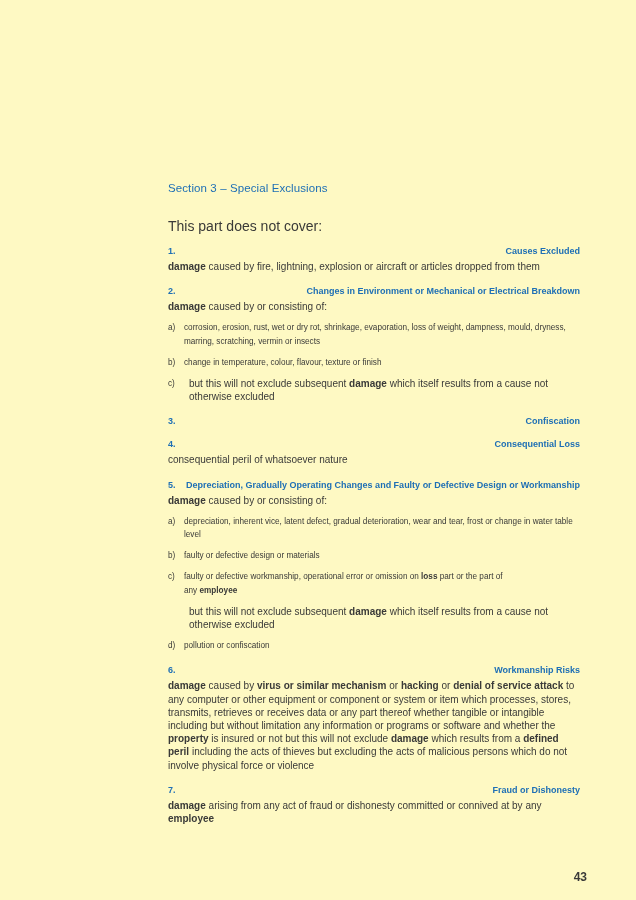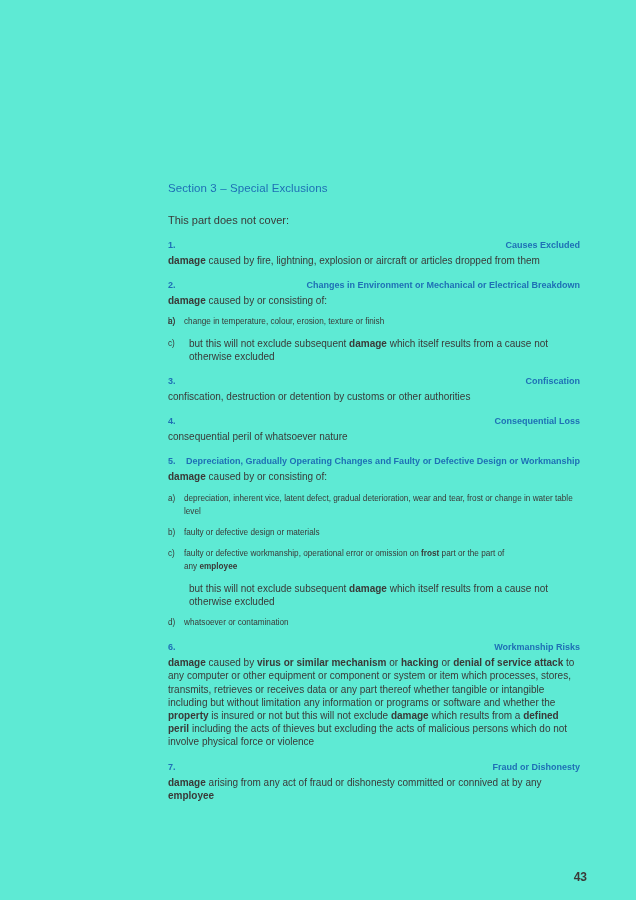--- a/index.html
+++ b/index.html
@@ -4,32 +4,32 @@
 <style>
   * { margin:0; padding:0; box-sizing:border-box; }
   html, body { background:#ffffff; }
   body {
     width:636px; height:900px;
     font-family:"Liberation Sans", sans-serif;
     position:relative; overflow:hidden;
   }
   .page {
     position:absolute; left:0; top:0; width:636px; height:900px;
-    background:#5eead4;
+    background:#fef9c3;
   }
   .content {
     position:absolute; left:168px; top:181px; width:412px;
     color:#3a3a38;
   }
   .doc-title {
     font-size:11.5px; font-weight:400; color:#1e6fb5;
     line-height:14px; letter-spacing:0.1px;
   }
   .intro {
-    margin-top:19px; font-size:11px; line-height:13px; color:#3a3a38;
+    margin-top:25px; font-size:14px; line-height:13px; color:#3a3a38;
   }
   .sec { margin-top:13px; }
   .sec-h {
     display:flex; font-size:9px; font-weight:700; color:#1e6fb5;
     line-height:10px;
   }
   .sec-num { flex:0 0 15px; }
   .sec-lbl { flex:1 1 auto;text-align:right; }
   .para {
     margin-top:4px; font-size:10px; line-height:13.2px; color:#3a3a38;
@@ -60,50 +60,49 @@
             <span class="sec-lbl">Causes Excluded</span>
           </h3>
           <p class="para"><span class="run bold">damage</span><span class="run"> caused by fire, lightning, explosion or aircraft or articles dropped from them</span></p>
         </section>
         <section class="sec">
           <h3 class="sec-h">
             <span class="sec-num">2.</span>
             <span class="sec-lbl">Changes in Environment or Mechanical or Electrical Breakdown</span>
           </h3>
           <p class="para"><span class="run bold">damage</span><span class="run"> caused by or consisting of:</span></p>
-          <div class="li"><span class="li-marker">a)</span></div>
-          <div class="li"><span class="li-marker">b)</span><span class="li-text"><span class="run">change in temperature, colour, erosion, texture or finish</span></span></div>
+          <div class="li"><span class="li-marker">a)</span><span class="li-text"><span class="run">corrosion, erosion, rust, wet or dry rot, shrinkage, evaporation, loss of weight, dampness, mould, dryness, marring, scratching, vermin or insects</span></span></div>
+          <div class="li"><span class="li-marker">b)</span><span class="li-text"><span class="run">change in temperature, colour, flavour, texture or finish</span></span></div>
           <div class="li"><span class="li-marker">c)</span></div>
           <p class="para after"><span class="run">but this will not exclude subsequent </span><span class="run bold">damage</span><span class="run"> which itself results from a cause not otherwise excluded</span></p>
         </section>
         <section class="sec">
           <h3 class="sec-h">
             <span class="sec-num">3.</span>
             <span class="sec-lbl">Confiscation</span>
           </h3>
-          <p class="para"><span class="run">confiscation, destruction or detention by customs or other authorities</span></p>
         </section>
         <section class="sec">
           <h3 class="sec-h">
             <span class="sec-num">4.</span>
             <span class="sec-lbl">Consequential Loss</span>
           </h3>
           <p class="para"><span class="run">consequential peril of whatsoever nature</span></p>
         </section>
         <section class="sec">
           <h3 class="sec-h">
             <span class="sec-num">5.</span>
             <span class="sec-lbl">Depreciation, Gradually Operating Changes and Faulty or Defective Design or Workmanship</span>
           </h3>
           <p class="para"><span class="run bold">damage</span><span class="run"> caused by or consisting of:</span></p>
           <div class="li"><span class="li-marker">a)</span><span class="li-text"><span class="run">depreciation, inherent vice, latent defect, gradual deterioration, wear and tear, frost or change in water table level</span></span></div>
           <div class="li"><span class="li-marker">b)</span><span class="li-text"><span class="run">faulty or defective design or materials</span></span></div>
-          <div class="li"><span class="li-marker">c)</span><span class="li-text"><span class="run">faulty or defective workmanship, operational error or omission on </span><span class="run bold">frost</span><span class="run"> part or the part of</span><br><span class="run">any </span><span class="run bold">employee</span></span></div>
+          <div class="li"><span class="li-marker">c)</span><span class="li-text"><span class="run">faulty or defective workmanship, operational error or omission on </span><span class="run bold">loss</span><span class="run"> part or the part of</span><br><span class="run">any </span><span class="run bold">employee</span></span></div>
           <p class="para after"><span class="run">but this will not exclude subsequent </span><span class="run bold">damage</span><span class="run"> which itself results from a cause not otherwise excluded</span></p>
-          <div class="li"><span class="li-marker">d)</span><span class="li-text"><span class="run">whatsoever or contamination</span></span></div>
+          <div class="li"><span class="li-marker">d)</span><span class="li-text"><span class="run">pollution or confiscation</span></span></div>
         </section>
         <section class="sec">
           <h3 class="sec-h">
             <span class="sec-num">6.</span>
             <span class="sec-lbl">Workmanship Risks</span>
           </h3>
           <p class="para"><span class="run bold">damage</span><span class="run"> caused by </span><span class="run bold">virus or similar mechanism</span><span class="run"> or </span><span class="run bold">hacking</span><span class="run"> or </span><span class="run bold">denial of service attack</span><span class="run"> to any computer or other equipment or component or system or item which processes, stores, transmits, retrieves or receives data or any part thereof whether tangible or intangible including but without limitation any information or programs or software and whether the </span><span class="run bold">property</span><span class="run"> is insured or not but this will not exclude </span><span class="run bold">damage</span><span class="run"> which results from a </span><span class="run bold">defined peril</span><span class="run"> including the acts of thieves but excluding the acts of malicious persons which do not involve physical force or violence</span></p>
         </section>
         <section class="sec">
           <h3 class="sec-h">

